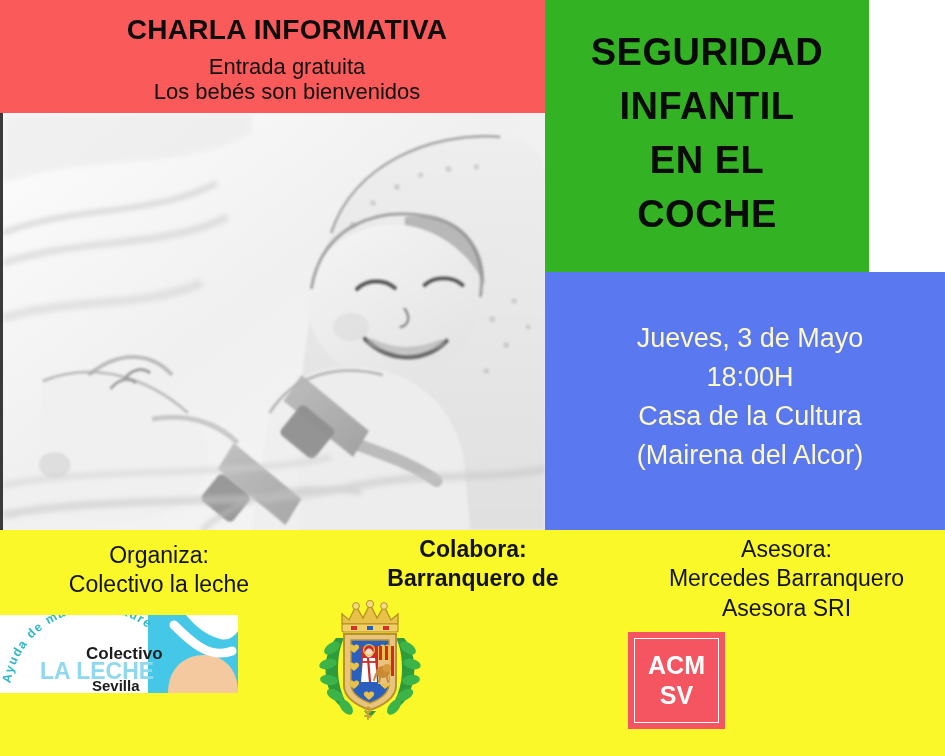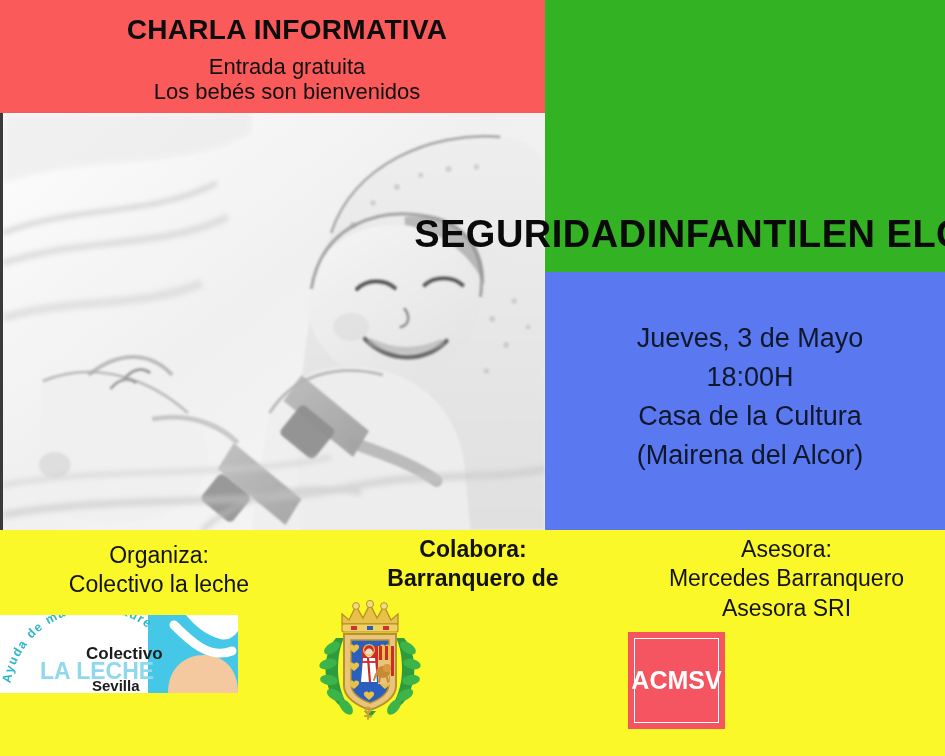--- a/index.html
+++ b/index.html
@@ -52,25 +52,25 @@
     background: #f2f2f2;
     border-left: 3px solid #3a3a3a;
     box-sizing: border-box;
   }
   .photo svg { display: block; width: 100%; height: 100%; }
 
   
   .green-panel {
     position: absolute;
     left: 545px; top: 0;
-    width: 400px; height: 272px;
+    width: 324px; height: 272px;
     background: #33b224;
     display: flex;
-    flex-direction: row;
-    align-items: flex-end;
+    flex-direction: column;
+    align-items: center;
     justify-content: center;
     box-sizing: border-box;
     padding: 6px 10px 10px;
   }
   .green-panel .gl {
     font-size: 38px;
     font-weight: bold;
     color: #0a0a0a;
     line-height: 1.42;
     letter-spacing: 0.5px;
@@ -86,21 +86,21 @@
     background: #5a78f0;
     display: flex;
     flex-direction: column;
     align-items: center;
     justify-content: center;
     box-sizing: border-box;
     padding: 4px 6px 12px;
   }
   .blue-panel .bl {
     font-size: 27px;
-    color: #0f172a;
+    color: #fef9c3;
     line-height: 1.45;
     white-space: nowrap;
     margin-left: 10px;
   }
 
   
   .yellow-footer {
     position: absolute;
     left: 0; top: 530px;
     width: 945px; height: 226px;
@@ -152,21 +152,21 @@
     flex-direction: column;
     align-items: center;
     justify-content: center;
     box-sizing: border-box;
   }
   .acm-inner {
     width: 85px;
     height: 85px;
     border: 1px solid #ffffff;
     display: flex;
-    flex-direction: row;
+    flex-direction: column;
     align-items: center;
     justify-content: center;
     box-sizing: border-box;
   }
   .acm-inner div {
     color: #ffffff;
     font-size: 25px;
     font-weight: bold;
     line-height: 1.18;
     text-align: center;

